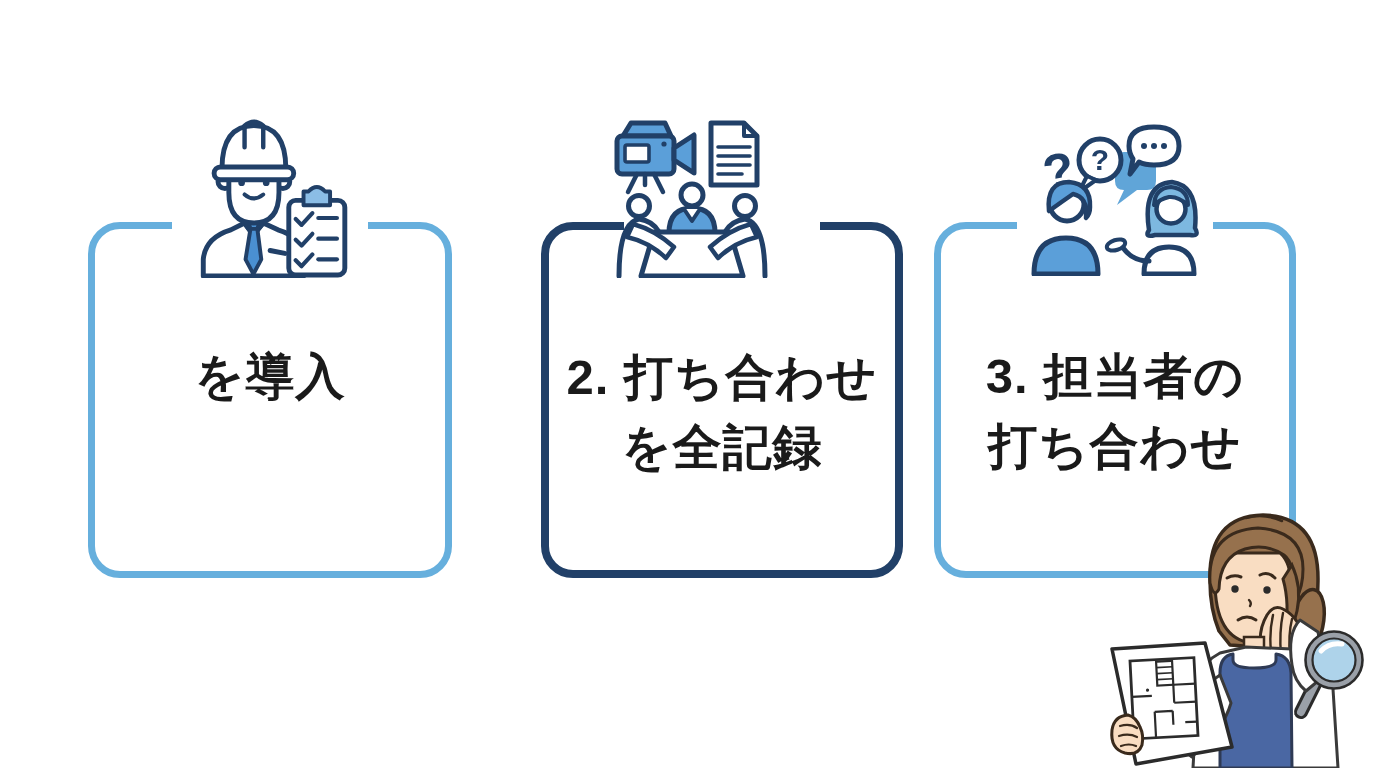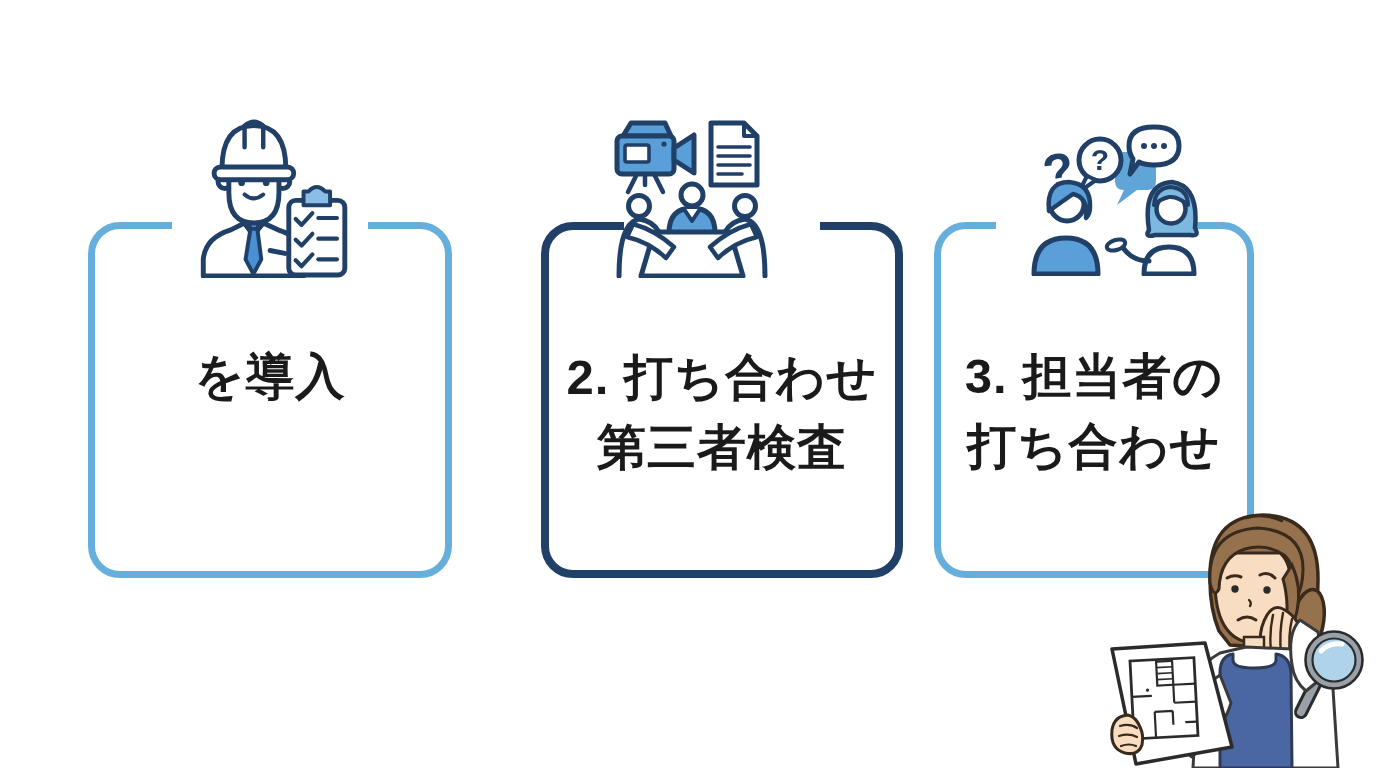--- a/index.html
+++ b/index.html
@@ -40,25 +40,25 @@
     <div class="notch"></div>
     <div class="card-text">
       <div>を導入</div>
     </div>
   </section>
 
   <section class="card card-dark" style="left:509px;width:362px;margin-left:32px;">
     <div class="notch"></div>
     <div class="card-text">
       <div>2. 打ち合わせ</div>
-      <div>第三者検査</div>
+      <div>を全記録</div>
     </div>
   </section>
 
-  <section class="card card-light" style="left:934px;width:320px;">
+  <section class="card card-light" style="left:934px;width:362px;">
     <div class="notch"></div>
     <div class="card-text">
       <div>3. 担当者の</div>
       <div>打ち合わせ</div>
     </div>
   </section>
 
   <div class="icon-box icon1">
     <svg viewBox="0 0 170 175">
       <g stroke="#214068" stroke-width="5" stroke-linecap="round" stroke-linejoin="round" fill="none">

